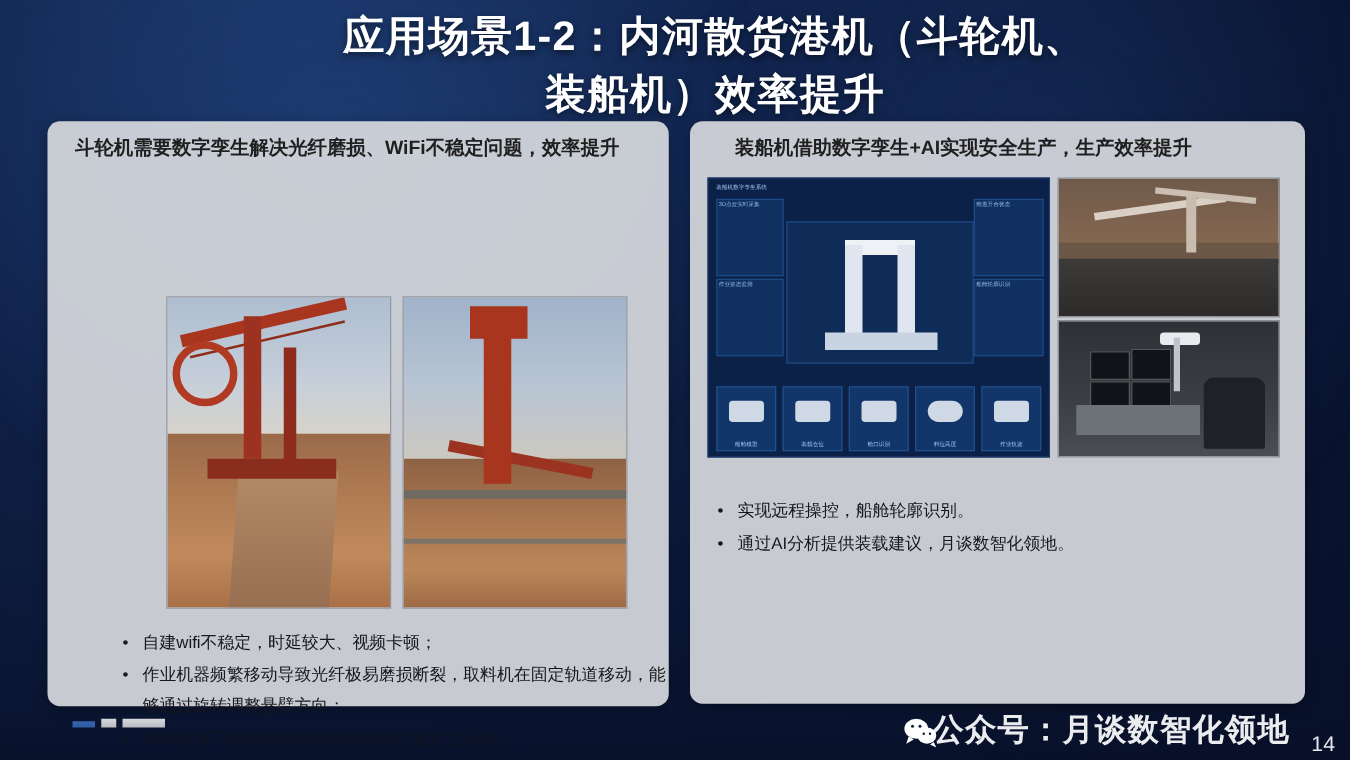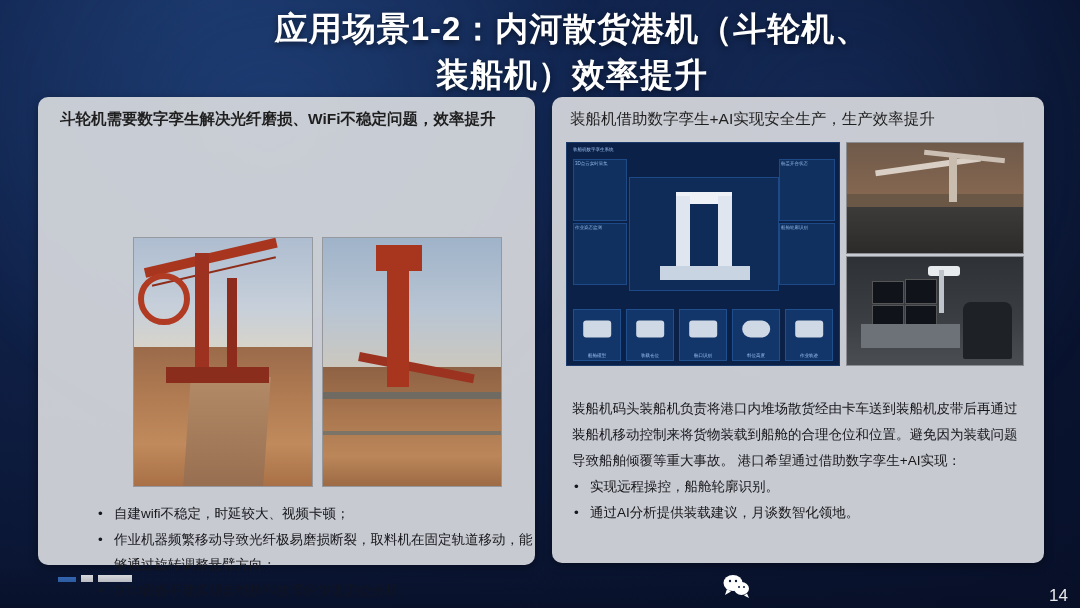--- a/index.html
+++ b/index.html
@@ -81,21 +81,21 @@
   .card-head {
     position: absolute;
     left: 22px;
     right: 14px;
     top: 10px;
     color: #1f1f1f;
     font-size: 15.5px;
     font-weight: bold;
     line-height: 23px;
   }
-  .card-head.rt { left: 18px; font-weight: normal; }
+  .card-head.rt { left: 36px; font-weight: bold; }
 
   
   .photo-row {
     position: absolute;
     left: 95px;
     top: 140px;
     display: flex;
     gap: 9px;
   }
   .photo {
@@ -446,21 +446,20 @@
     <div class="mon" style="left:33%; top:20%; width:17%; height:22%;"></div>
     <div class="mon" style="left:14%; top:44%; width:17%; height:18%;"></div>
     <div class="mon" style="left:33%; top:44%; width:17%; height:18%;"></div>
     <div class="lampshade"></div>
     <div class="lamp"></div>
     <div class="desk"></div>
     <div class="chair"></div>
   </div>
 
   <div class="rtext">
-    <p>装船机码头装船机负责将港口内堆场散货经由卡车送到装船机皮带后再通过装船机移动控制来将货物装载到船舱的合理仓位和位置。避免因为装载问题导致船舶倾覆等重大事故。 港口希望通过借助数字孪生+AI实现：</p>
     <ul class="rbullets">
       <li>实现远程操控，船舱轮廓识别。</li>
       <li>通过AI分析提供装载建议，月谈数智化领地。</li>
     </ul>
   </div>
 
   <div class="deco">
     <i class="d1"></i>
     <i class="d2"></i>
     <i class="d3"></i>
@@ -470,14 +469,15 @@
   <svg class="wm-logo" viewBox="0 0 28 24">
     <ellipse cx="11" cy="9" rx="9.5" ry="8" fill="#ffffff"></ellipse>
     <polygon points="5,15 3,21 9,17.5" fill="#ffffff"></polygon>
     <ellipse cx="19.5" cy="14.5" rx="7.5" ry="6.5" fill="#ffffff"></ellipse>
     <polygon points="25,19.5 27,24 22,21.5" fill="#ffffff"></polygon>
     <circle cx="8" cy="7" r="1.2" fill="#0d1b3e"></circle>
     <circle cx="14" cy="7" r="1.2" fill="#0d1b3e"></circle>
     <circle cx="17" cy="13" r="1" fill="#0d1b3e"></circle>
     <circle cx="22" cy="13" r="1" fill="#0d1b3e"></circle>
   </svg>
+  <div class="wm-text">公众号：月谈数智化领地</div>
   <div class="page-num">14</div>
 </div>
 
 </body></html>

